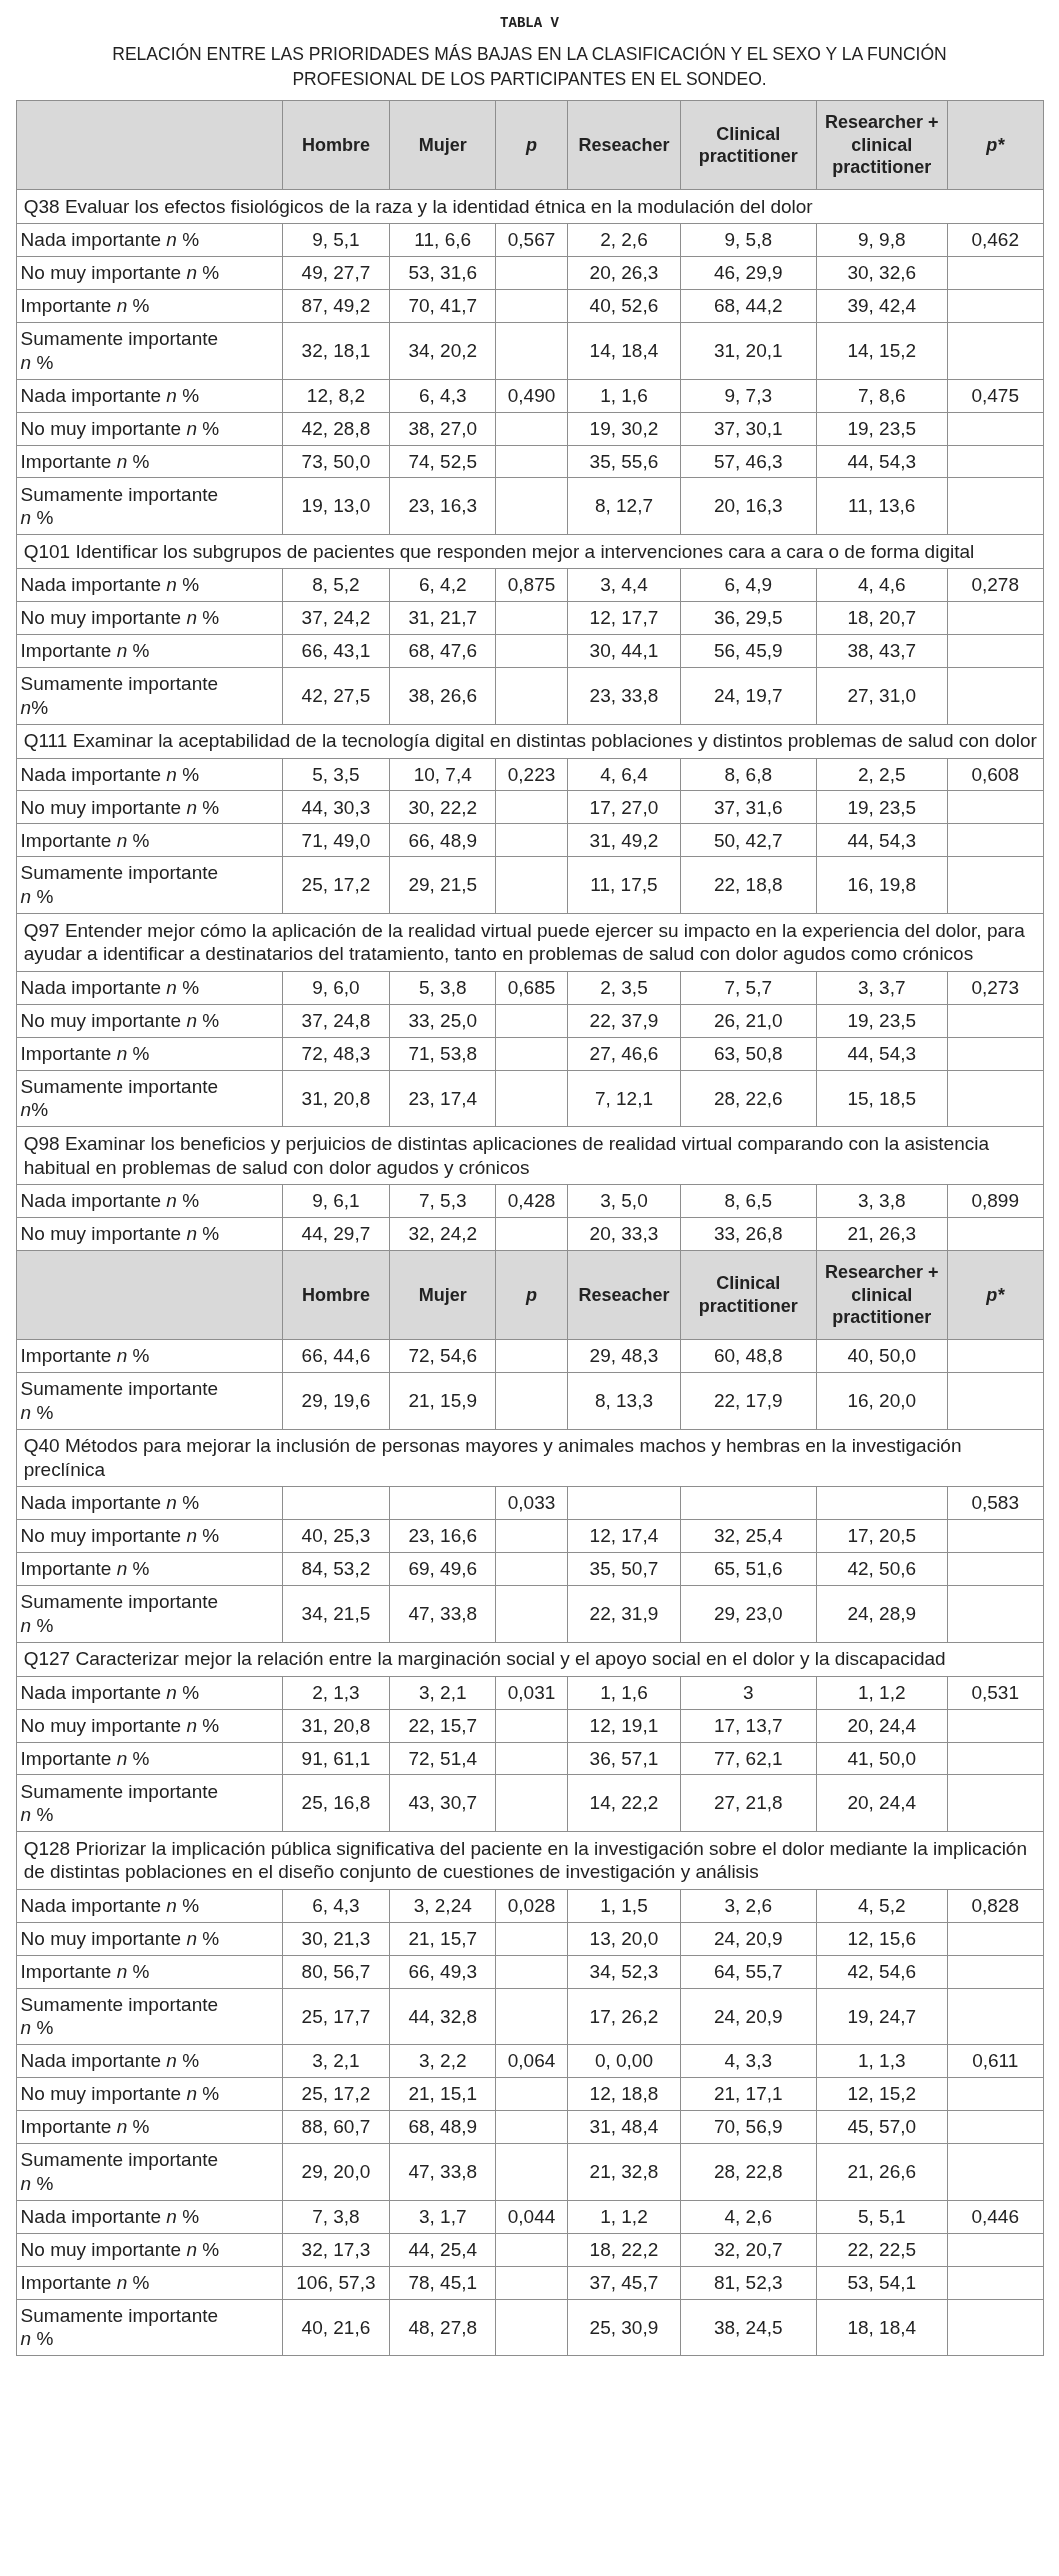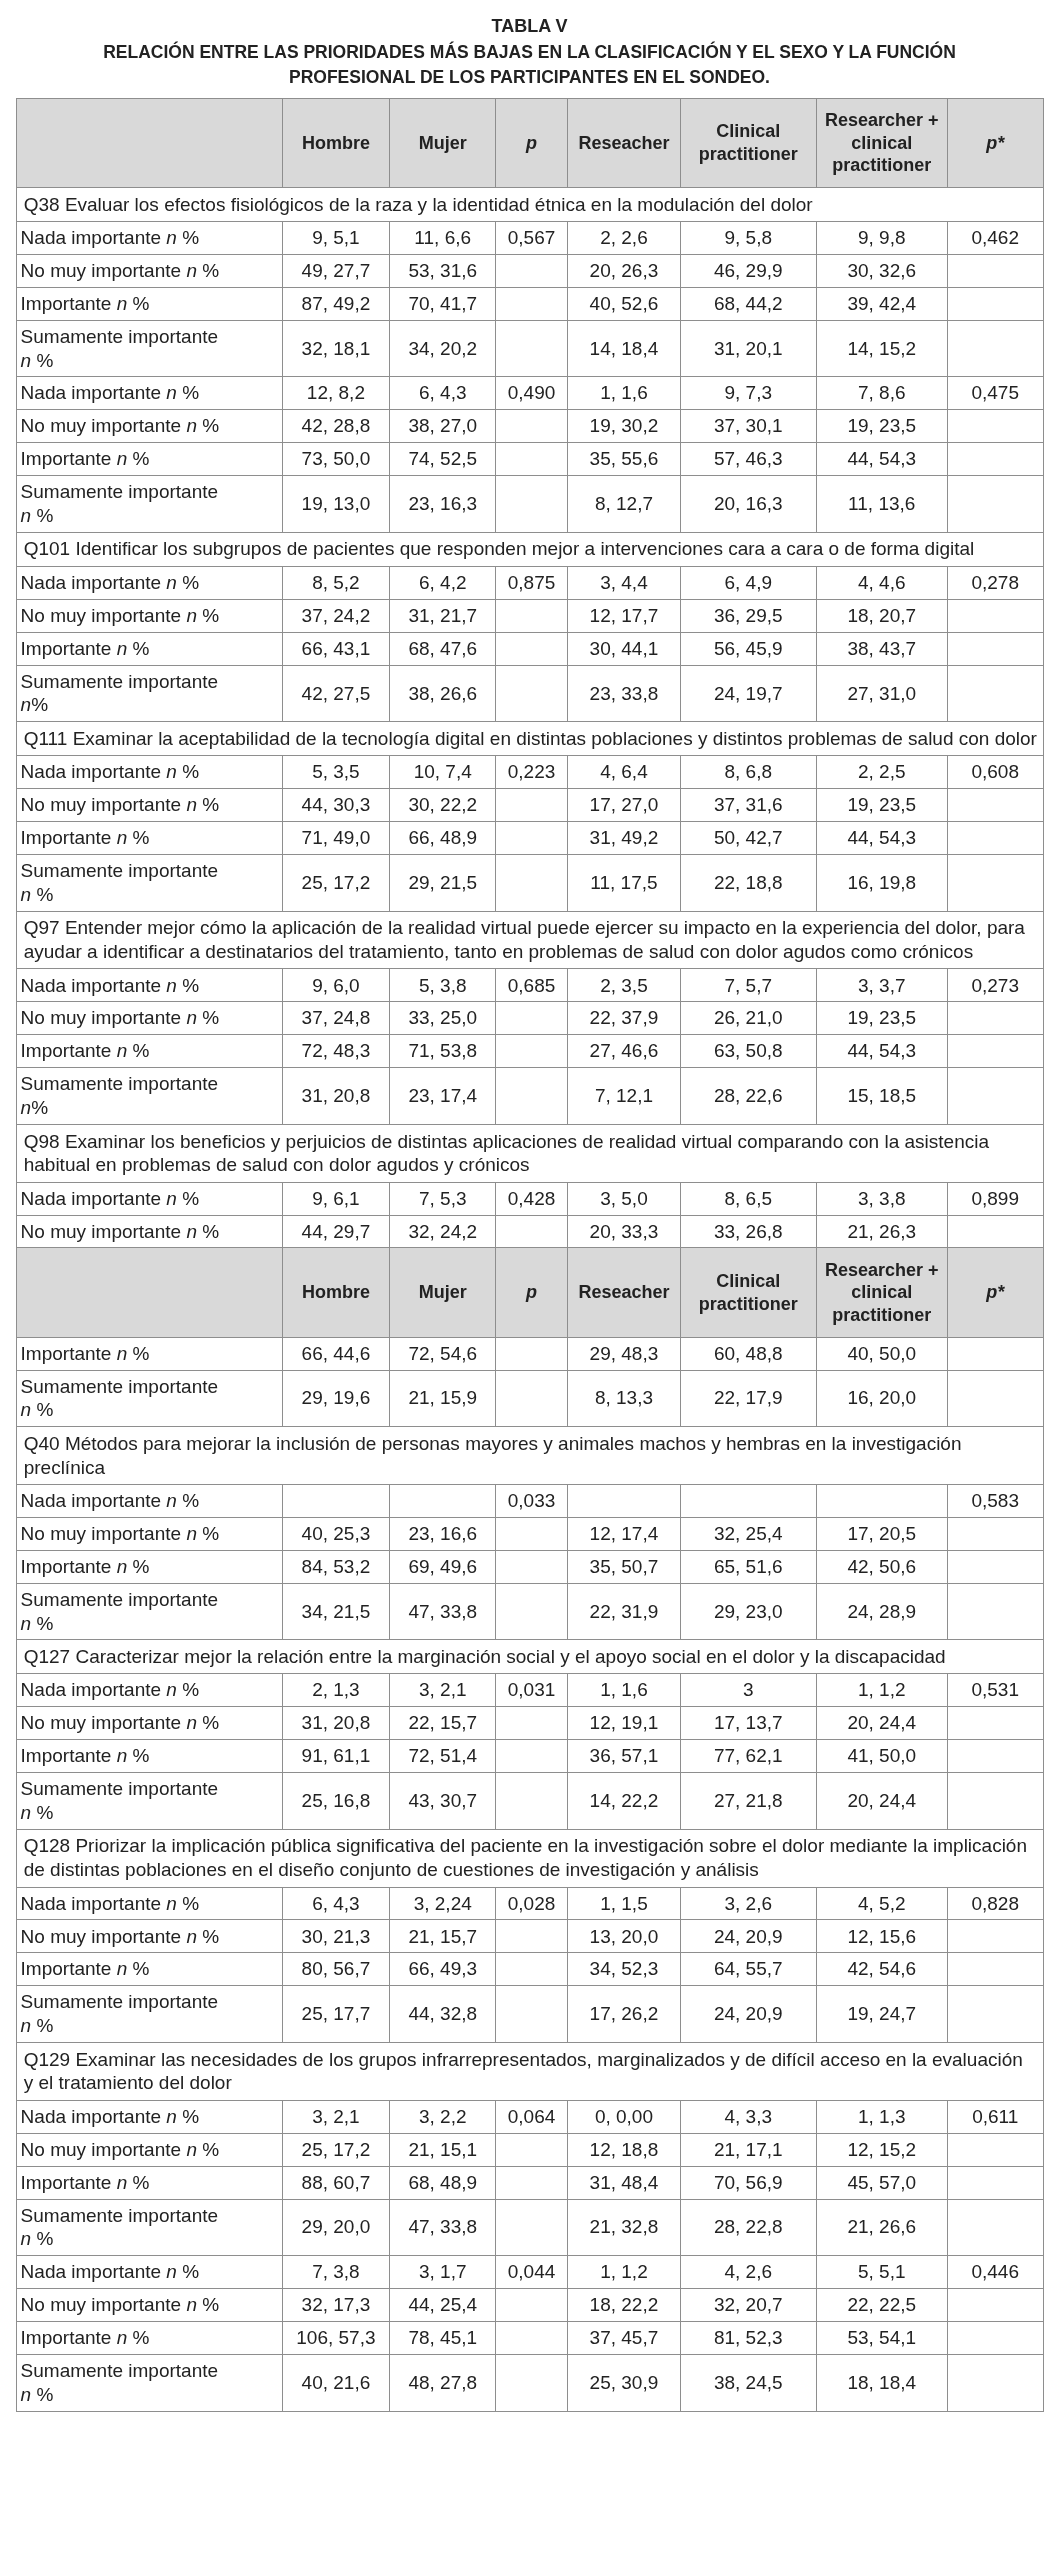--- a/index.html
+++ b/index.html
@@ -5,25 +5,25 @@
   html, body { background: #ffffff; margin: 0; padding: 0; }
   body {
     width: 1059px;
     font-family: "Liberation Sans", "DejaVu Sans", sans-serif;
     color: #222222;
   }
   .page { padding: 11.3px 15.5px 20.6px 15.5px; }
 
   .title-block { text-align: center; margin-top: 3.1px; }
   .table-number {
-    font-weight: bold; font-size: 18px; line-height: 1.42;
+    font-weight: bold; font-size: 14px; line-height: 1.42; font-family: Liberation Mono, monospace;
   }
   .table-caption {
-    font-weight: bold; font-size: 17.5px; line-height: 1.42;
-    max-width: 948px; margin: 0 auto;
+    font-weight: normal; font-size: 17.5px; line-height: 1.42;
+    max-width: 948px; margin: 8px auto;
   }
 
   table.priorities {
     width: 100%; border-collapse: collapse; table-layout: fixed;
     margin-top: 8.2px;
   }
   table.priorities td {
     border: 1px solid #8e8e8e;
     font-size: 19px; line-height: 1.25;
     padding: 4.1px 4.1px; vertical-align: middle;
@@ -470,23 +470,20 @@
           <td class="label-cell">Sumamente importante
 <i>n</i> %</td>
           <td class="value-cell">25, 17,7</td>
           <td class="value-cell">44, 32,8</td>
           <td class="value-cell"></td>
           <td class="value-cell">17, 26,2</td>
           <td class="value-cell">24, 20,9</td>
           <td class="value-cell">19, 24,7</td>
           <td class="value-cell"></td>
         </tr>
-        <tr class="question-row">
-          <td colspan="8">Q129 Examinar las necesidades de los grupos infrarrepresentados, marginalizados y de difícil acceso en la evaluación y el tratamiento del dolor</td>
-        </tr>
         <tr class="data-row">
           <td class="label-cell">Nada importante <i>n</i> %</td>
           <td class="value-cell">3, 2,1</td>
           <td class="value-cell">3, 2,2</td>
           <td class="value-cell">0,064</td>
           <td class="value-cell">0, 0,00</td>
           <td class="value-cell">4, 3,3</td>
           <td class="value-cell">1, 1,3</td>
           <td class="value-cell">0,611</td>
         </tr>

